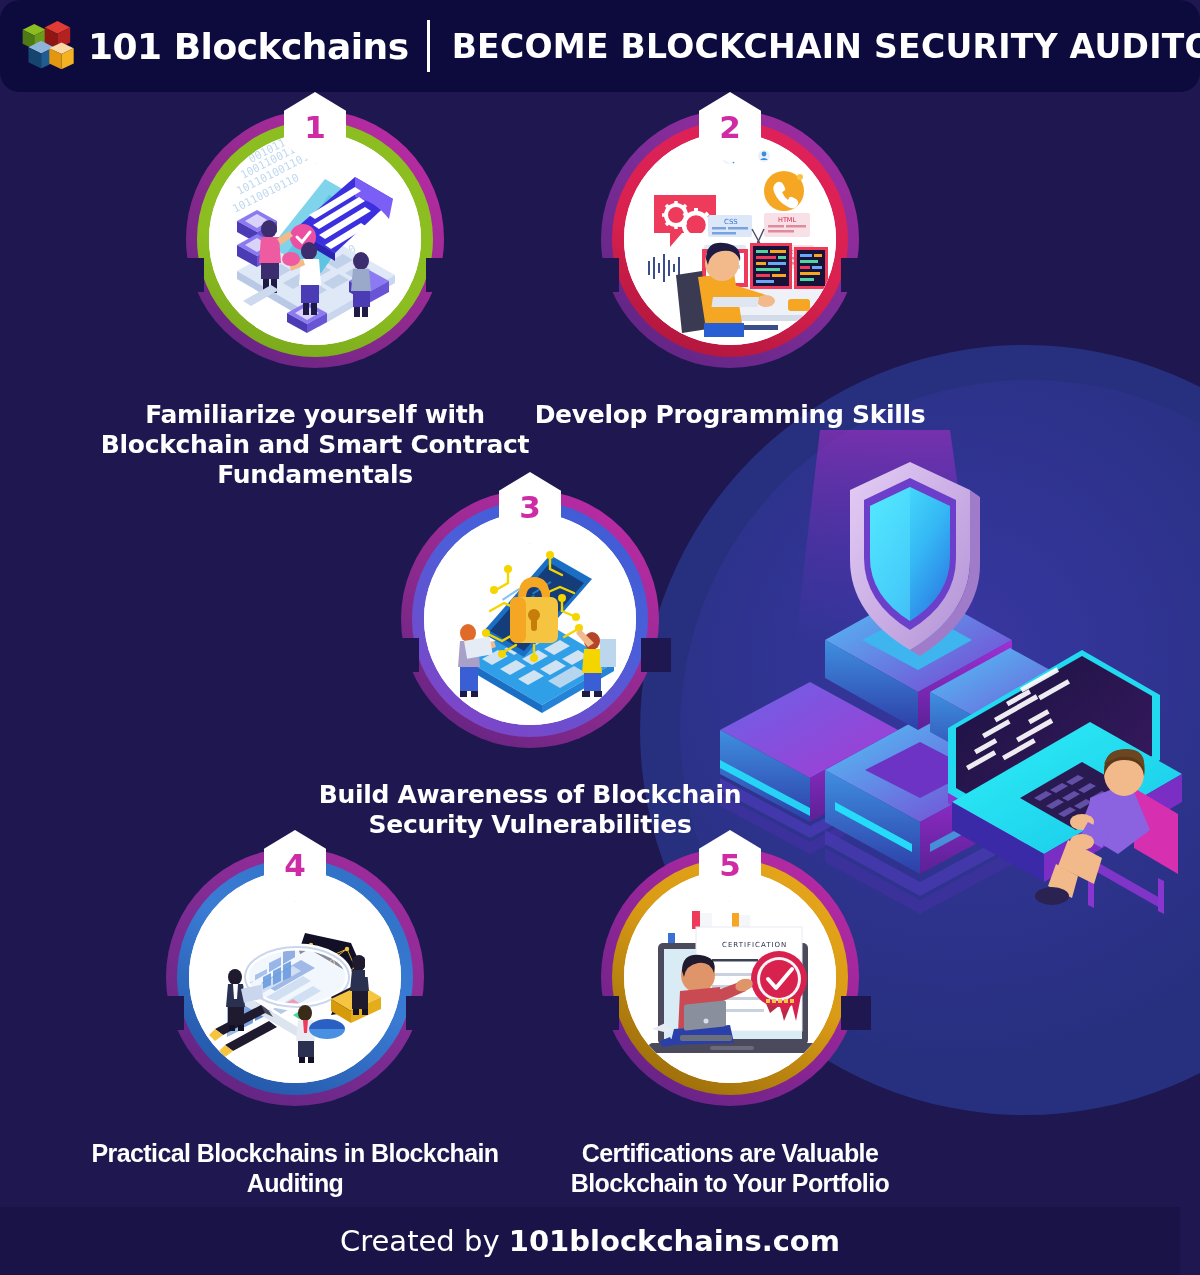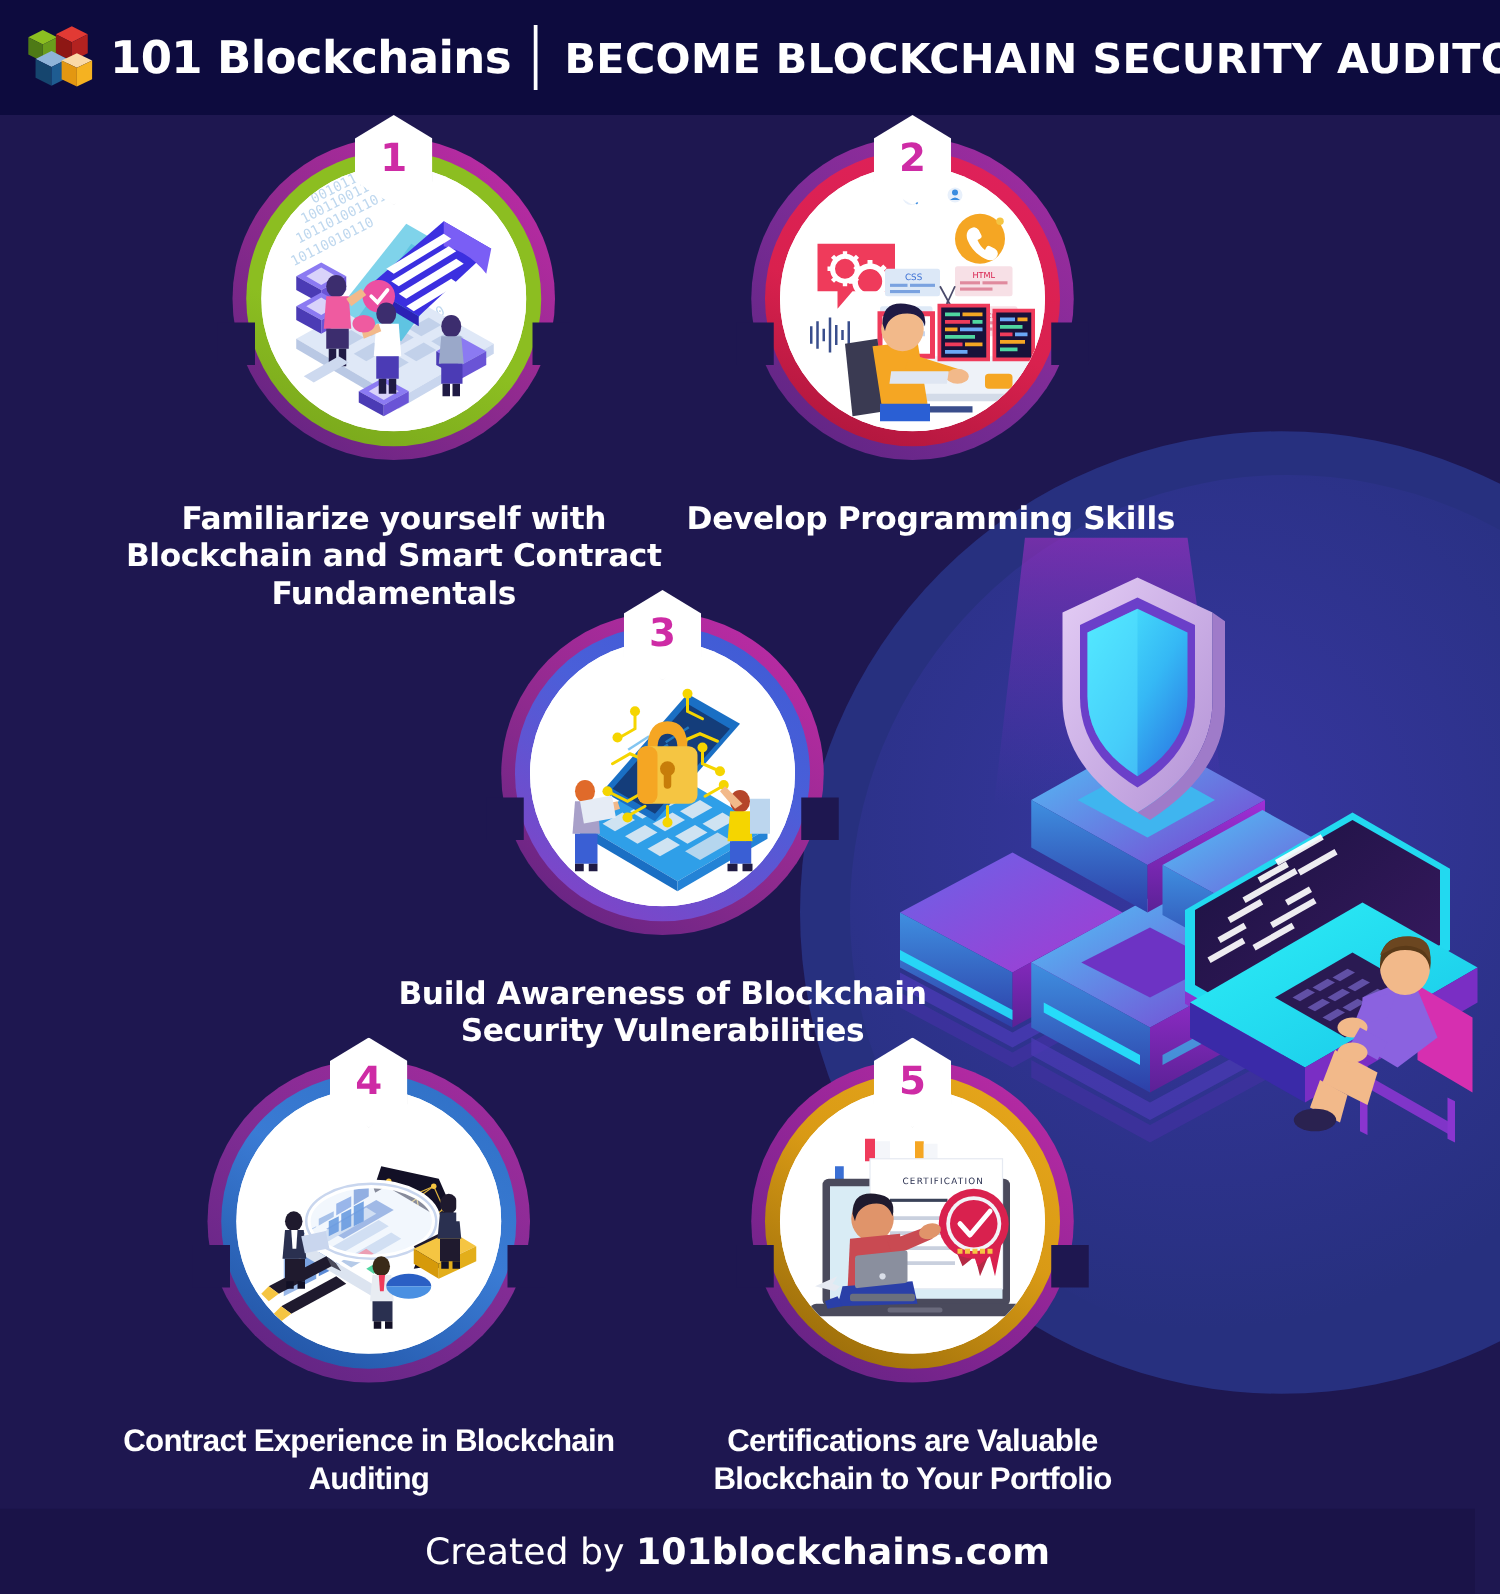--- a/index.html
+++ b/index.html
@@ -8,21 +8,21 @@
     font-family:"Liberation Sans", sans-serif;
     background:#1E1750;
     overflow:hidden;
     position:relative;
   }
 
   
   .header {
     position:absolute; left:0; top:0; width:1200px; height:92px;
     background:#0D0B3E;
-    display:flex; align-items:center; z-index:40;
+    display:flex; align-items:center; z-index:40;border-radius:20px;
   }
   .logo-mark { width:58px; height:58px; margin-left:18px; position:relative; flex:none; }
   .brand {
     color:#ffffff; font-size:36px; font-weight:bold;
     letter-spacing:-0.5px; margin-left:12px; white-space:nowrap;
     font-family:"DejaVu Sans", sans-serif;
   }
   .divider { width:3px; height:52px; background:#ffffff; margin:0 22px 0 18px; flex:none; }
   .title {
     color:#ffffff; font-size:33px; font-weight:bold;
@@ -96,21 +96,21 @@
   #step2 { left:520px; top:110px; width:420px; }
   #step2 .circle-wrap { margin:0 auto; }
   #step3 { left:310px; top:490px; width:440px; }
   #step3 .circle-wrap { margin:0 auto; }
   #step4 { left:85px;  top:848px; width:420px; }
   #step4 .circle-wrap { margin:0 auto; }
   #step5 { left:520px; top:848px; width:420px; }
   #step5 .circle-wrap { margin:0 auto; }
 
   #step1 .step-label { width:440px; margin-left:0; }
-  #step2 .step-label { width:420px;text-align:right; }
+  #step2 .step-label { width:420px; }
   #step3 .step-label { width:440px; }
 
   
   .footer {
     position:absolute; left:0; bottom:0; width:1180px; height:68px;
     background:#1a1348; display:flex; align-items:center; justify-content:center;
     z-index:40;
   }
   .footer-text { color:#ffffff; font-size:29px; font-family:"DejaVu Sans", sans-serif; }
   .footer-text b { font-weight:bold; }
@@ -800,21 +800,21 @@
       <div class="notch-left"></div>
         <div class="notch-right"></div>
     </div>
     <div class="badge">
       <div class="hex-shadow"></div>
       <div class="hex">
           <span class="badge-num">4</span>
         </div>
     </div>
   </div>
-  <div class="step-label cond">Contract Experience in Blockchain Auditing</div>
+  <div class="step-label cond">Practical Blockchains in Blockchain Auditing</div>
 </div>
 
 <div class="step" id="step5">
   <div class="circle-wrap">
     <div class="ring-outer" style="background:linear-gradient(35deg,#5B2380 0%,#8E2596 48%,#C02BA6 100%);"></div>
     <div class="ring-inner" style="background:linear-gradient(210deg,#E8A81C 0%,#D99A15 45%,#8E6408 100%);"></div>
     <div class="art">
       <svg viewBox="0 0 212 212">
         <rect width="212" height="212" fill="#ffffff"></rect>
 

